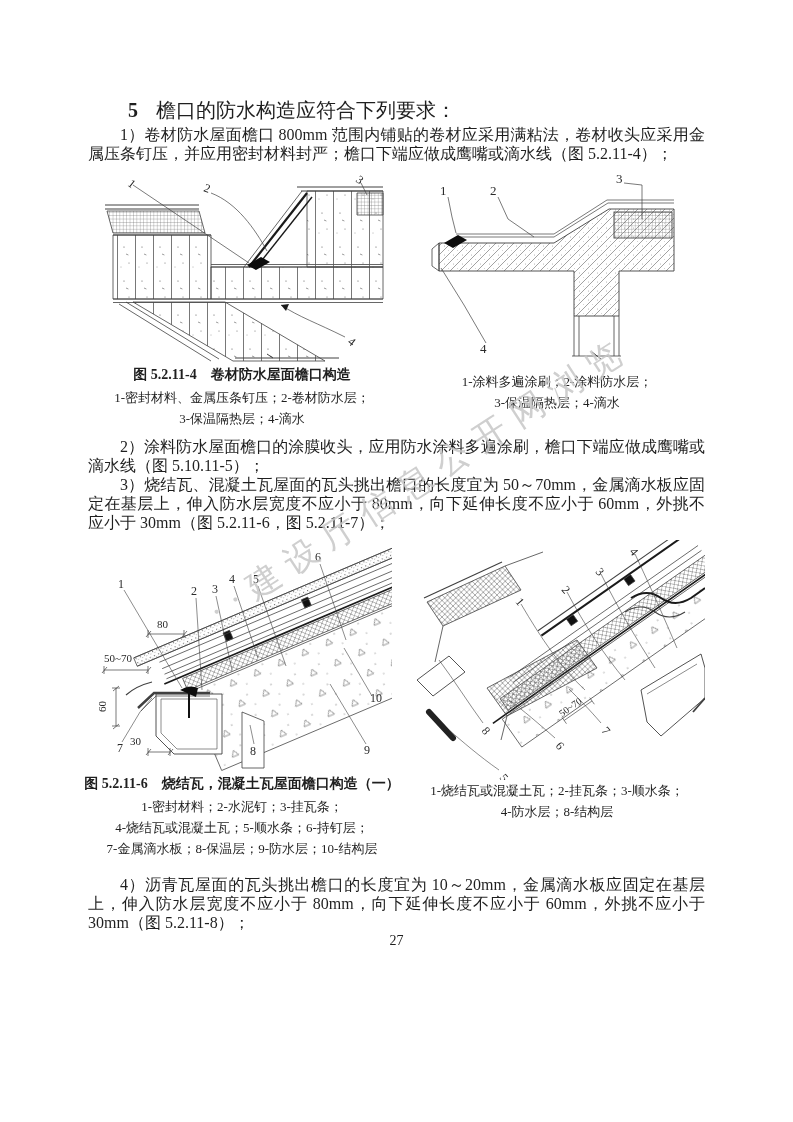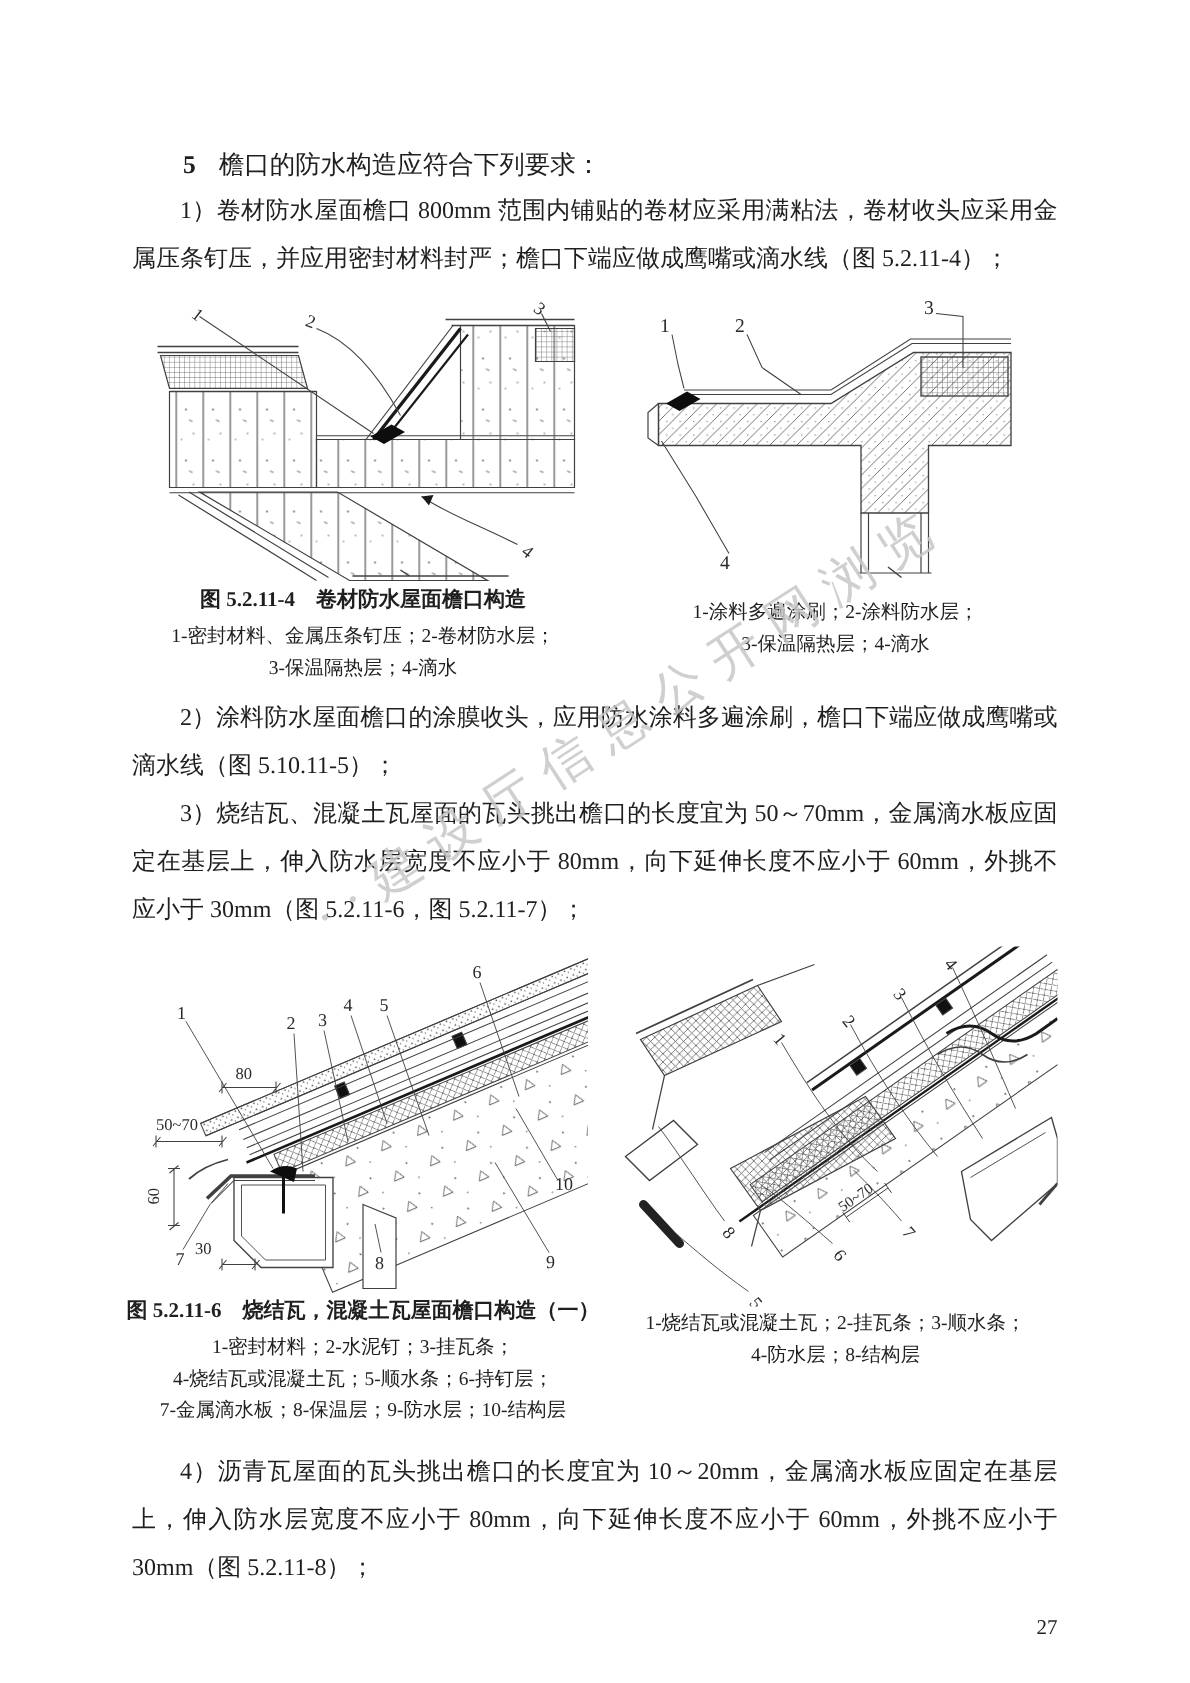--- a/index.html
+++ b/index.html
@@ -10,33 +10,33 @@
     font-family:"Liberation Serif","DejaVu Serif",serif;
     color:#1f1f1f; padding:95px 88px 0;
   }
   .content { position:relative; z-index:1; }
   .watermark {
     position:absolute; left:212px; top:592px; z-index:2;
     font-size:34px; letter-spacing:11px; color:#c7c7c7; opacity:.85;
     transform:rotate(-33deg); transform-origin:0 50%;
     white-space:nowrap; pointer-events:none;
   }
-  .heading { font-size:17px; line-height:30px; text-indent:2em; }
+  .heading { font-size:20px; line-height:30px; text-indent:2em; }
   .heading .num { font-weight:bold; margin-right:0.9em; }
-  .para { font-size:16px; line-height:32px; text-indent:2em; text-align:justify; }
+  .para { font-size:16px; line-height:19px; text-indent:2em; text-align:justify; }
   .p2 { margin-top:8px; }
   .p4 { margin-top:16px; }
   .fig-row { display:flex; justify-content:space-between; align-items:flex-start; margin-top:8px; }
   .fig-col { display:flex; flex-direction:column; align-items:center; }
   .col-l { width:308px; }
   .col-r { width:296px; }
   .fig-drawing { display:block; }
   .fig-title { font-weight:bold; font-size:14px; line-height:24px; text-align:center; white-space:nowrap; }
   .fig-legend { font-size:13px; line-height:21px; text-align:center; white-space:nowrap; }
-  .page-num { text-align:right; font-size:14px; margin-top:16px; }
+  .page-num { text-align:center; font-size:14px; margin-top:1px; }
   svg text { font-family:"Liberation Serif","DejaVu Serif",serif; fill:#2a2a2a; }
   svg .ln { stroke:#404040; fill:none; }
 </style>
 </head>
 <body>
 
 <svg width="0" height="0" style="position:absolute" aria-hidden="true">
   <defs>
     <pattern id="slabP" width="18" height="34" patternUnits="userSpaceOnUse">
       <line x1="0.5" y1="0" x2="0.5" y2="34" stroke="#555" stroke-width="0.8"></line>

